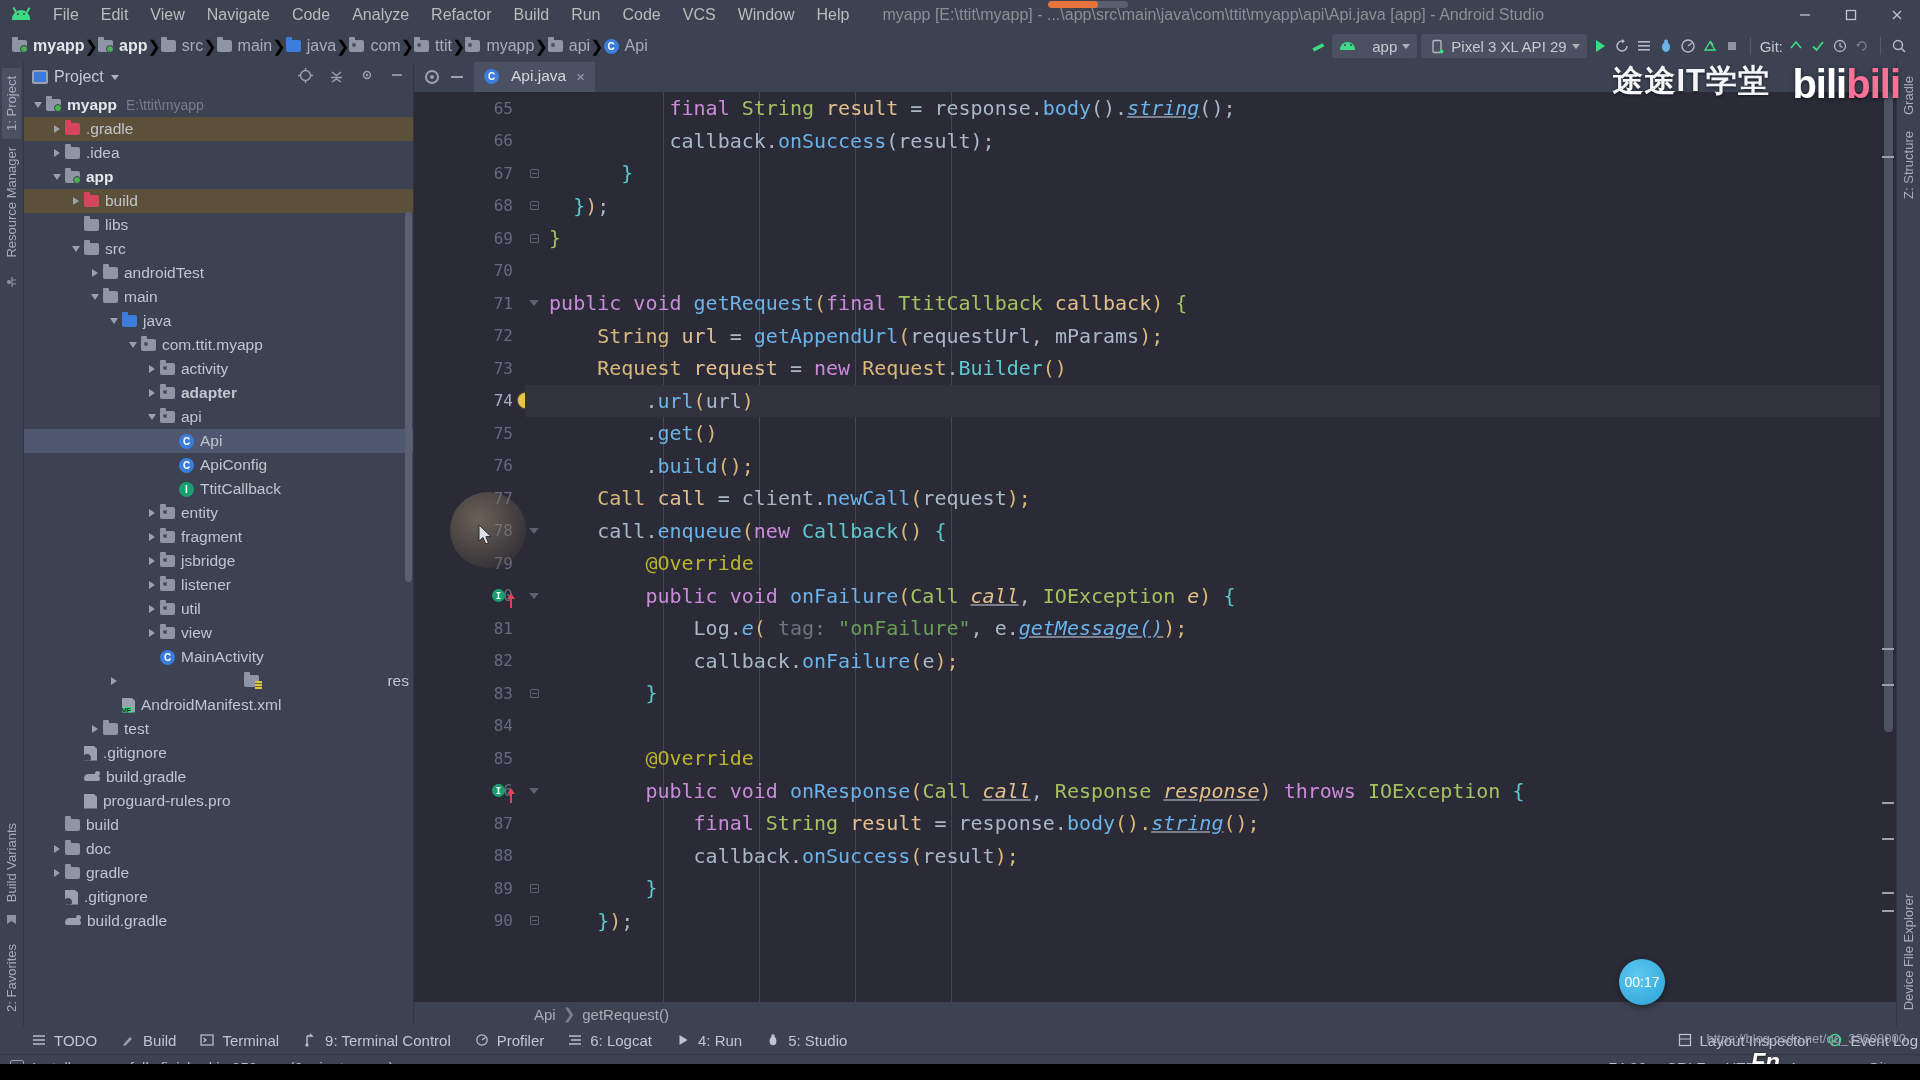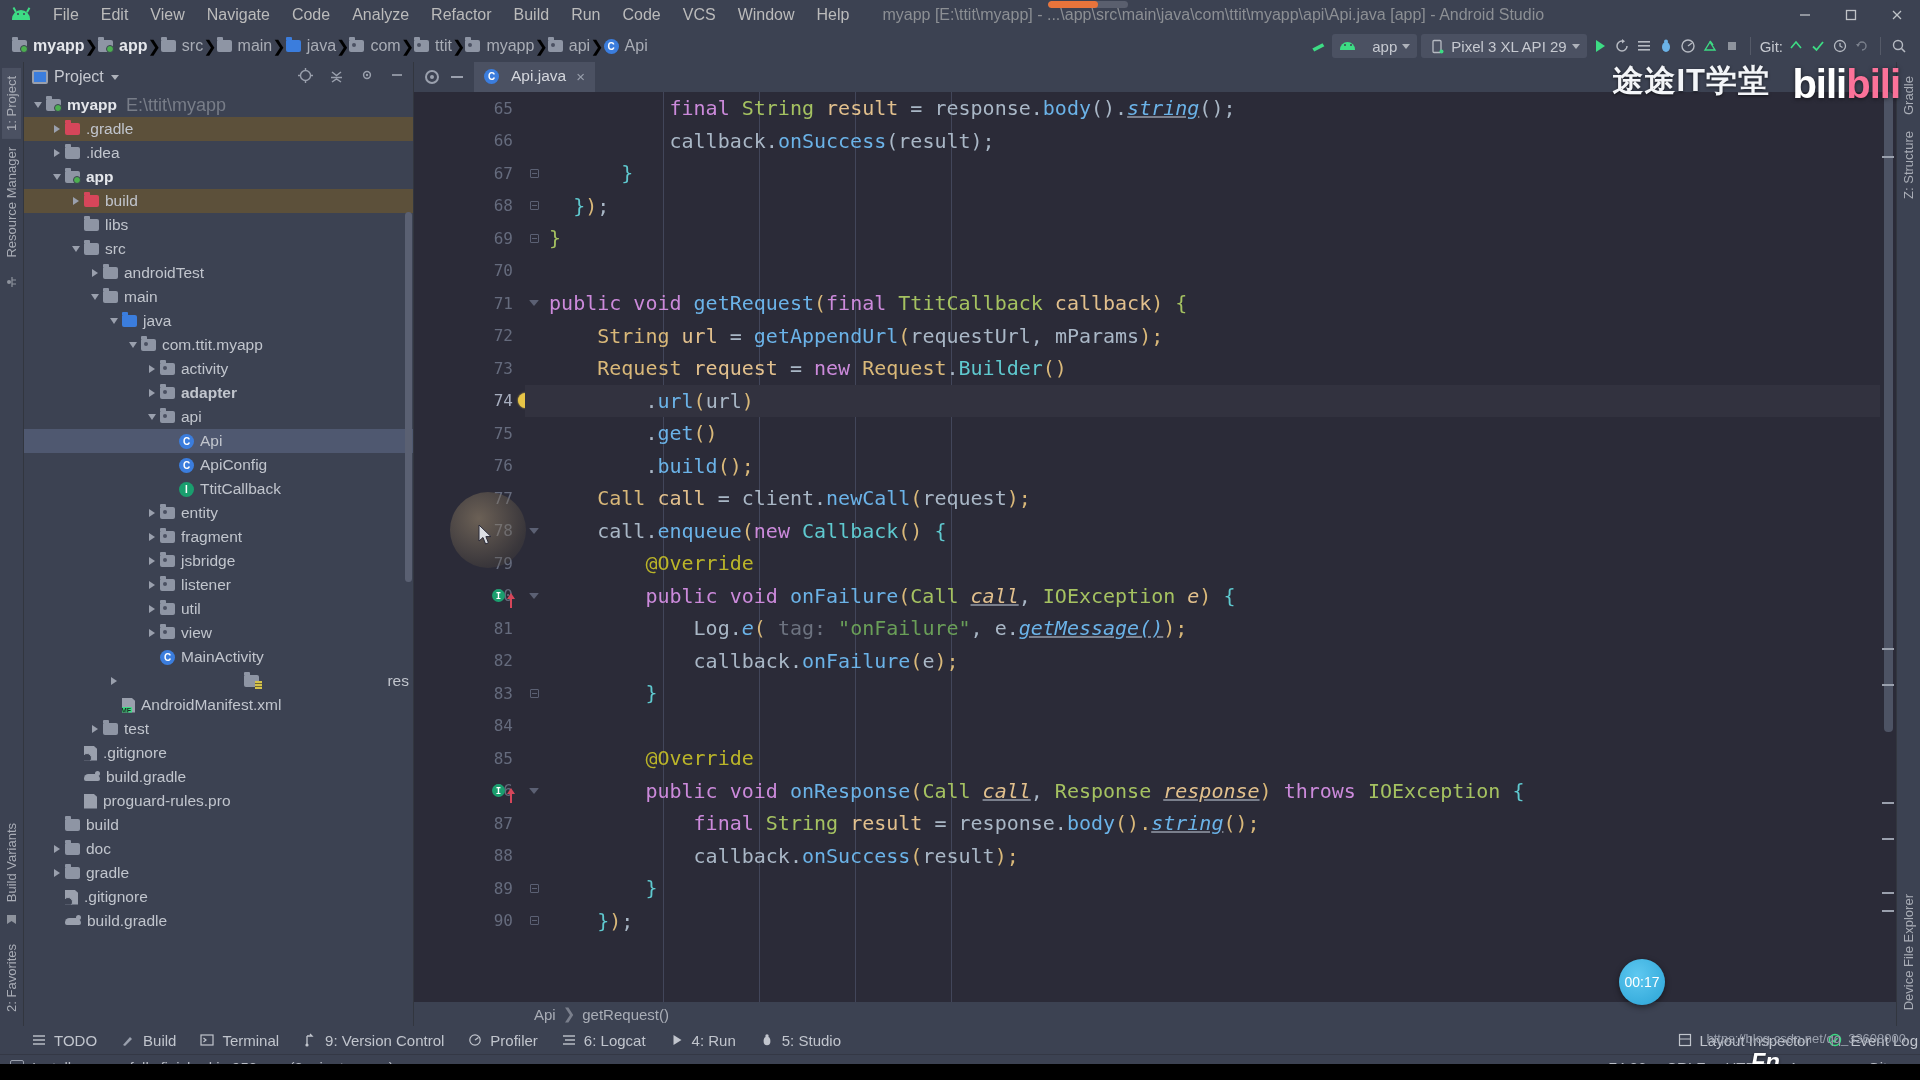--- a/index.html
+++ b/index.html
@@ -156,21 +156,21 @@
     width:16px; flex:none; display:flex; align-items:center; justify-content:center;
   }
   .arrow i {
     width:0;height:0;border-top:4.5px solid transparent;border-bottom:4.5px solid transparent;
     border-left:6px solid #9aa0ad; display:block;
   }
   .arrow.open i {
     border-left:4.5px solid transparent;border-right:4.5px solid transparent;
     border-top:6px solid #9aa0ad; border-bottom:none;
   }
-  .tpath { color:#787d88; font-size:18px; margin-left:9px; font-weight:normal; }
+  .tpath { color:#787d88; font-size:14px; margin-left:9px; font-weight:normal; }
   .f-red { background:#d6465a !important; } .f-red::before { background:#d6465a !important; }
   .f-res::after {
     content:''; position:absolute; right:-3px; bottom:-2px; width:7px; height:8px;
     background: repeating-linear-gradient(#d4c24a 0 2px,#6d6532 2px 3px);
   }
   .file-ico {
     width:13px;height:15px;background:#9aa0ad;margin-right:6px;flex:none;position:relative;
     clip-path: polygon(0 0, 72% 0, 100% 22%, 100% 100%, 0 100%);
   }
   .file-ico.mf::after {
@@ -1061,21 +1061,21 @@
           </span>
           <span>Terminal</span>
         </div>
         <div class="twb">
           <span class="tb-ico">
             <svg width="14" height="14" viewBox="0 0 14 14">
               <path d="M4 12 L4 3 M4 3 L9 3 L7 1" fill="none" stroke="#c1c5cd" stroke-width="1.3"></path>
               <circle cx="4" cy="12" r="1.6" fill="#c1c5cd"></circle>
             </svg>
           </span>
-          <span>9: Version Control</span>
+          <span>9: Terminal Control</span>
         </div>
         <div class="twb">
           <span class="tb-ico">
             <svg width="14" height="14" viewBox="0 0 14 14">
               <circle cx="7" cy="7" r="5.2" fill="none" stroke="#c1c5cd" stroke-width="1.2"></circle>
               <path d="M7 7 L10.5 4.5" stroke="#c1c5cd" stroke-width="1.2"></path>
             </svg>
           </span>
           <span>Profiler</span>
         </div>

